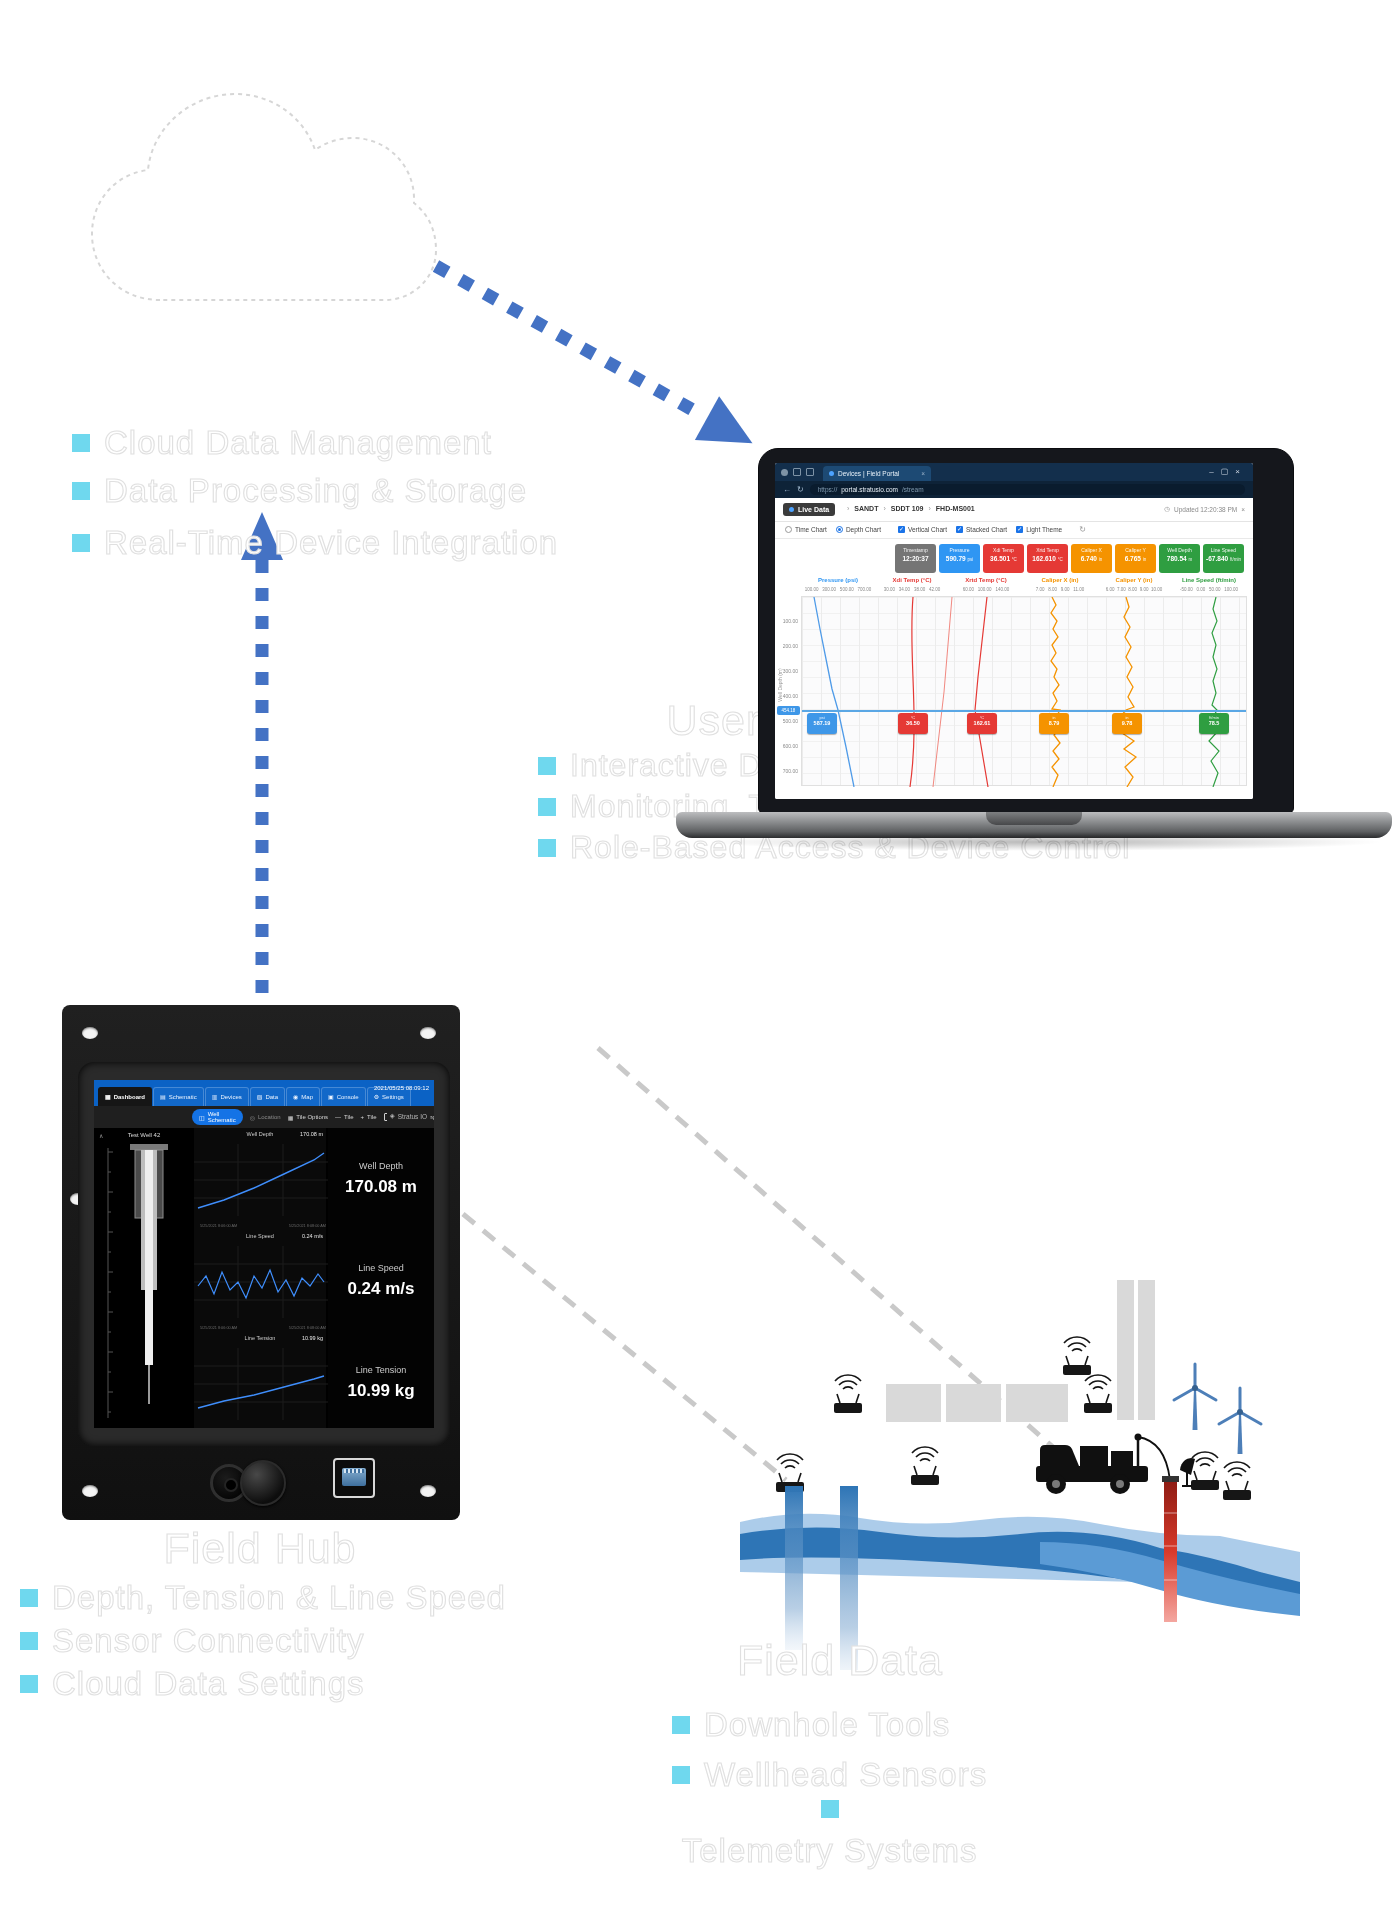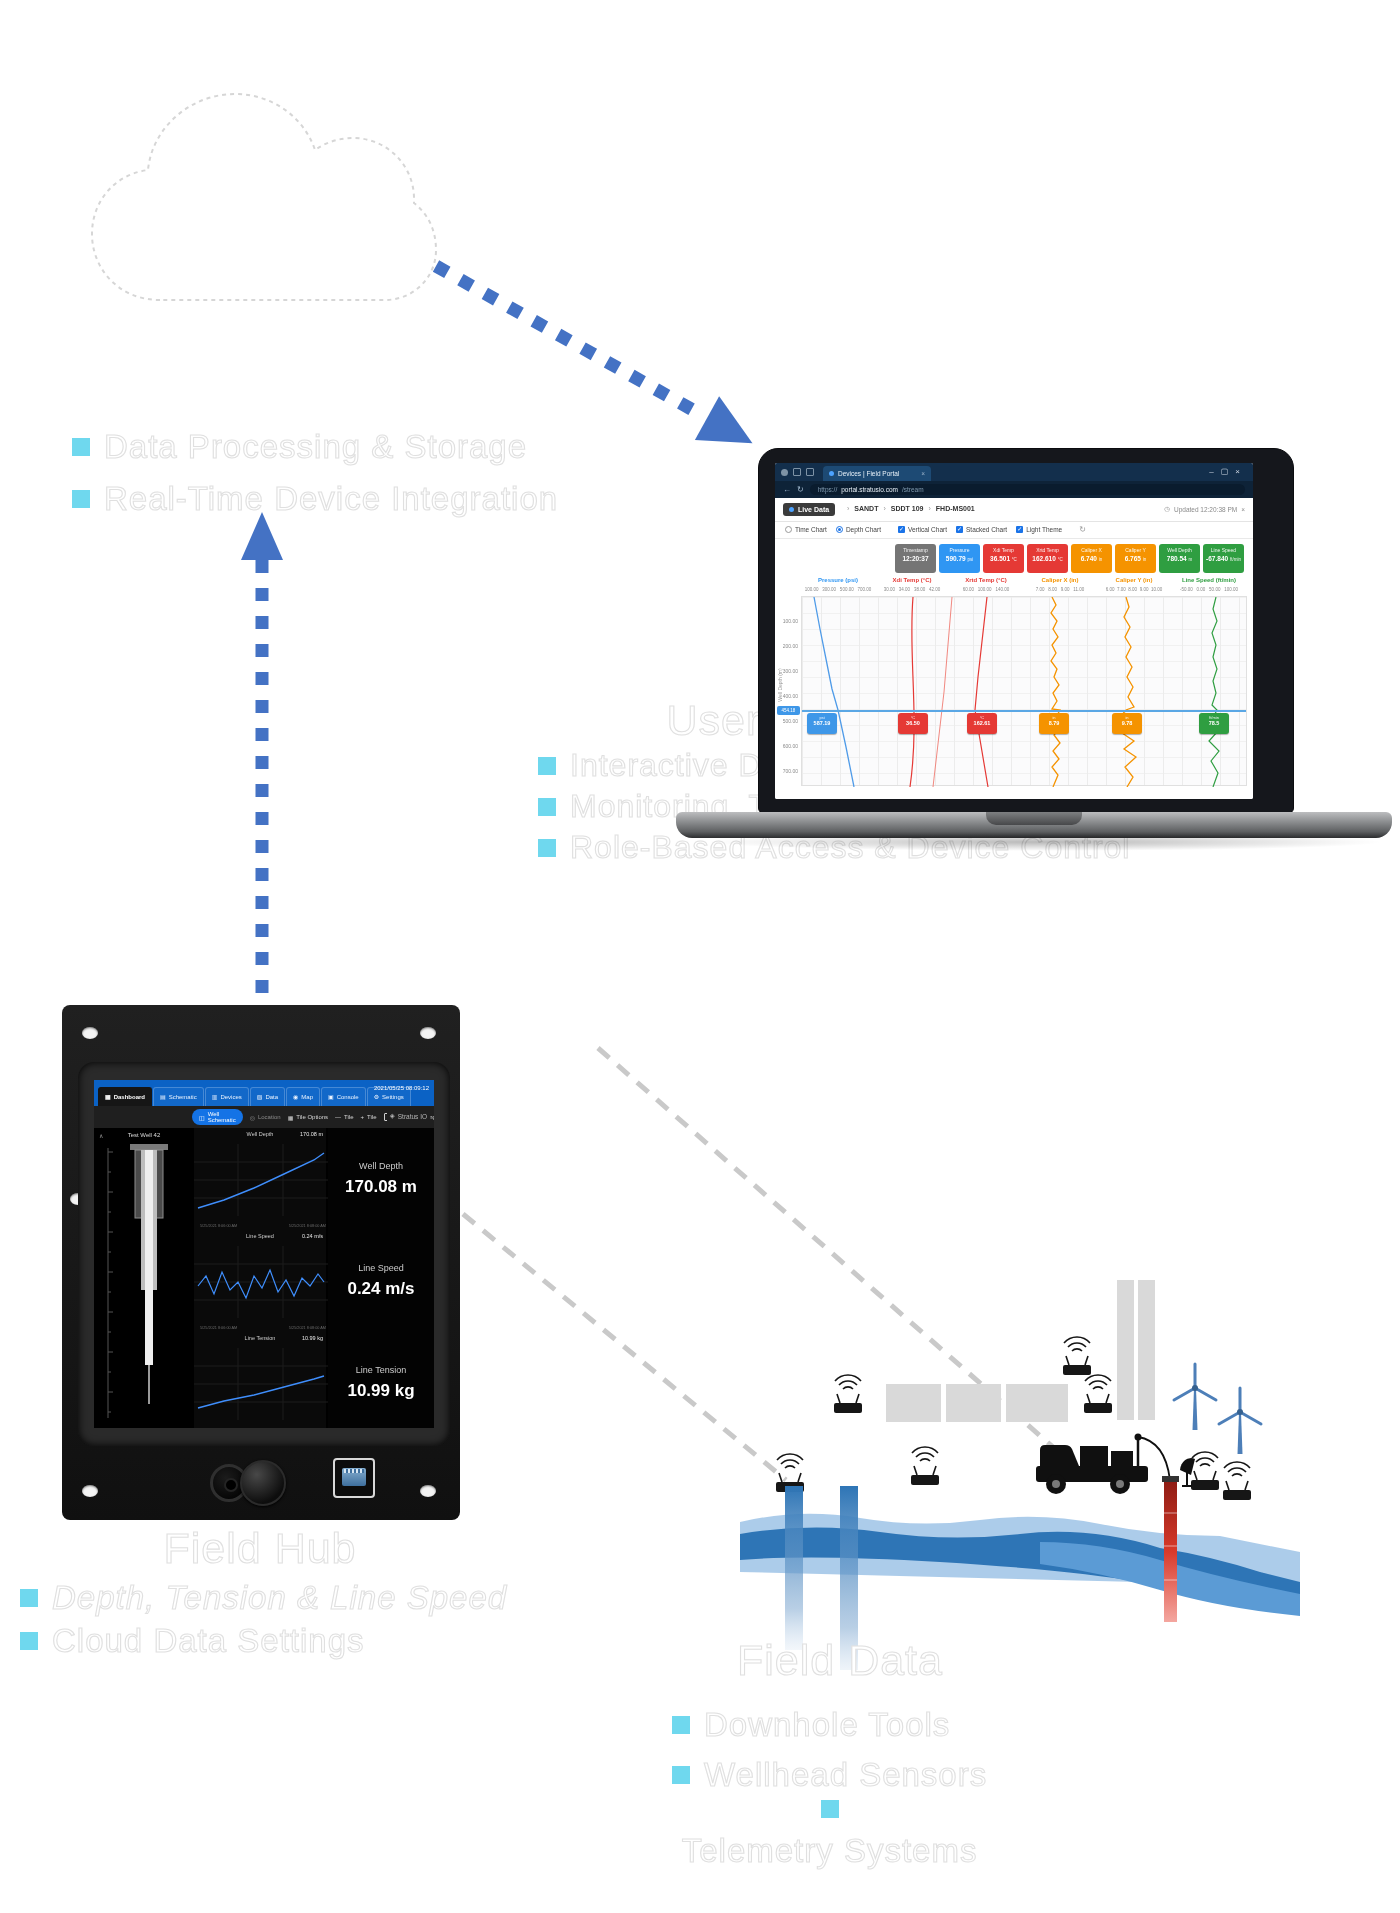--- a/index.html
+++ b/index.html
@@ -165,20 +165,24 @@
     </g>
     <g>
       <line x1="262" y1="560" x2="262" y2="1002" stroke="#4472C4" stroke-width="13" stroke-dasharray="13 15"></line>
       <polygon points="262,512 241,560 283,560" fill="#4472C4"></polygon>
     </g>
     <line x1="598" y1="1048" x2="1070" y2="1462" stroke="#c9c9c9" stroke-width="5" stroke-dasharray="15 11"></line>
     <line x1="463" y1="1214" x2="786" y2="1480" stroke="#c9c9c9" stroke-width="5" stroke-dasharray="15 11"></line>
   </svg>
 
   <div class="abs" style="left:72px;top:421px;">
+    <div class="g-row">
+      <span class="sq"></span>
+      <span class="ghost txt">Cloud Data Management</span>
+    </div>
     <div class="g-row" style="margin-top:4px;">
       <span class="sq"></span>
       <span class="ghost txt">Data Processing &amp; Storage</span>
     </div>
     <div class="g-row" style="margin-top:8px;">
       <span class="sq"></span>
       <span class="ghost txt">Real-Time Device Integration</span>
     </div>
   </div>
 
@@ -552,23 +556,27 @@
     <div class="spk"></div>
     <div class="pwr" style="left:178px;top:455px;"></div>
     <div class="rj45">
       <div class="inner"></div>
         <div class="pins"></div>
     </div>
   </div>
 
   <div class="abs ghost g-title" style="left:110px;top:1524px;width:300px;">Field Hub</div>
   <div class="abs" style="left:20px;top:1576px;">
-    <div class="g-row" style="height:43px;font-style:italic;">
+    <div class="g-row" style="height:43px;">
       <span class="sq"></span>
       <span class="ghost txt">Depth, Tension &amp; Line Speed</span>
+    </div>
+    <div class="g-row" style="height:43px;">
+      <span class="sq"></span>
+      <span class="ghost txt">Sensor Connectivity</span>
     </div>
     <div class="g-row" style="height:43px;">
       <span class="sq"></span>
       <span class="ghost txt">Cloud Data Settings</span>
     </div>
   </div>
 
   <svg class="abs" style="left:740px;top:1270px;" width="560" height="400" viewBox="0 0 560 400">
     <defs>
       <linearGradient id="gw" x1="0" y1="0" x2="0" y2="1">

